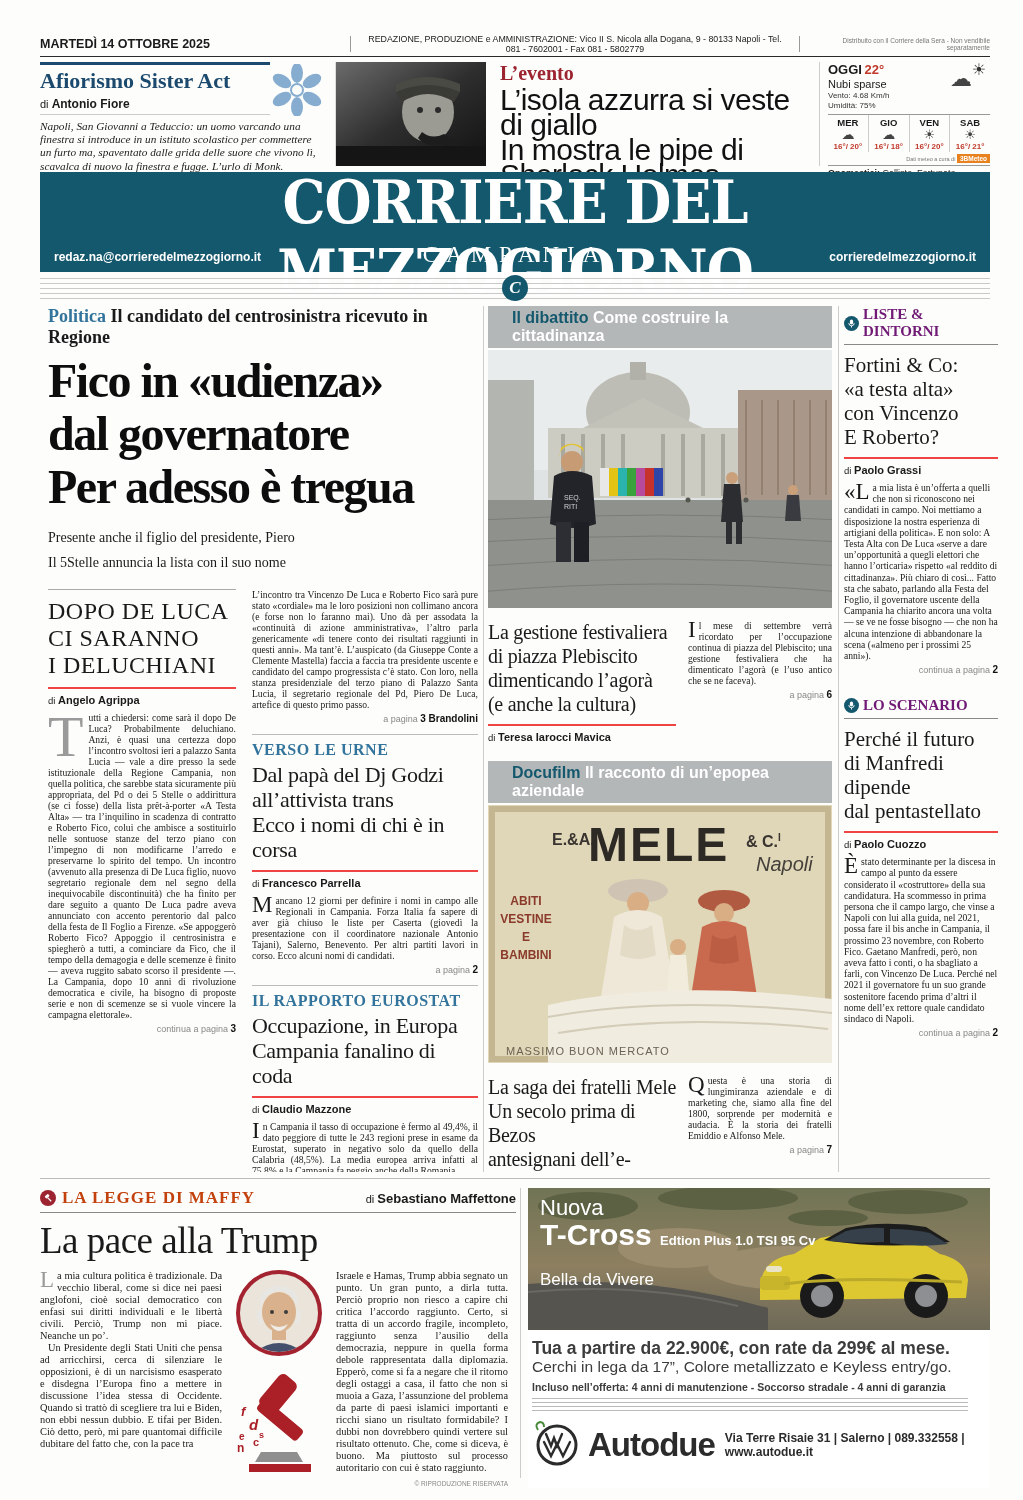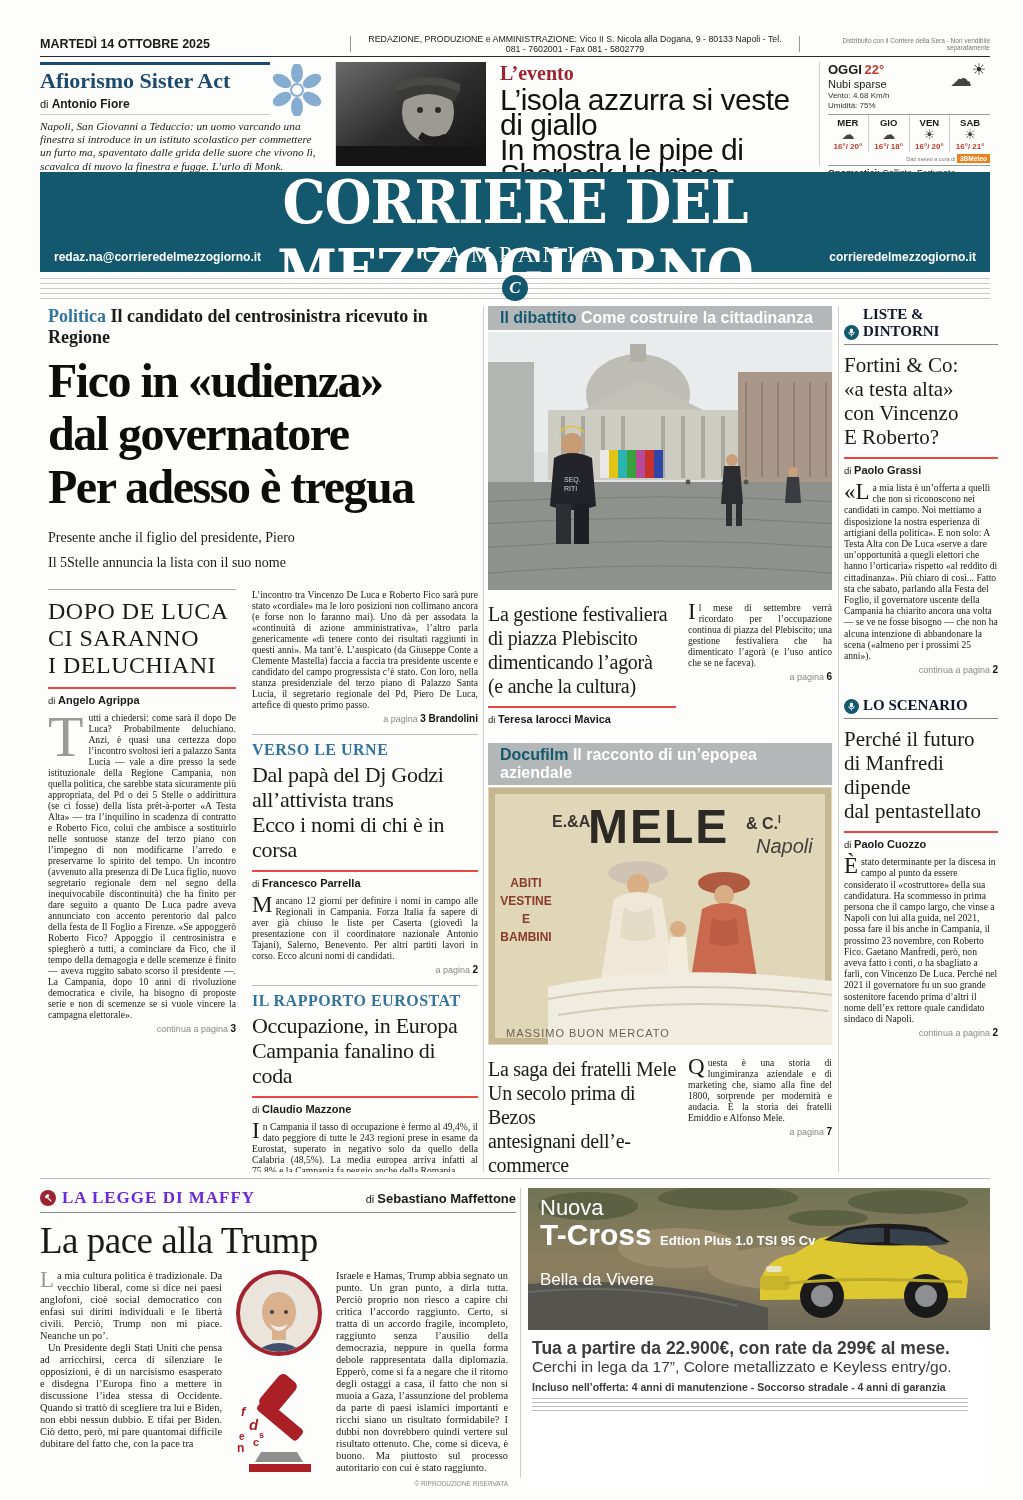--- a/index.html
+++ b/index.html
@@ -82,42 +82,42 @@
   .drop{float:left;font-size:23px;line-height:20px;padding-right:3px;}
   .drop-big{float:left;font-size:58px;line-height:50px;padding-right:5px;color:#9a9a9a;}
   .continua{font-family:"Liberation Sans",sans-serif;font-size:9px;color:#888;text-align:right;margin-top:3px;}
   .continua b{color:#111;font-size:10px;}
   .leadcol2{flex:1;}
   .leadcol2 .body{text-indent:0;}
   .subsec{border-top:1px solid #bbb;margin-top:10px;padding-top:6px;}
   .sec-label{font-size:16px;font-weight:bold;color:#33749c;letter-spacing:.5px;}
   .sub-title{font-size:22px;line-height:25px;white-space:pre-line;margin-top:3px;letter-spacing:-.3px;}
   
-  .graybar{background:#b4b7b8;padding:3px 12px;font-family:"Liberation Sans",sans-serif;font-weight:bold;font-size:16px;}
+  .graybar{background:#b4b7b8;padding:3px 24px;font-family:"Liberation Sans",sans-serif;font-weight:bold;font-size:16px;}
   .graybar .gl{color:#14586e;}
   .graybar .gr{color:#fff;}
   .midphoto{display:block;margin-top:2px;}
   .cap{display:flex;margin-top:8px;}
   .cap-h{width:188px;flex:0 0 188px;margin-right:12px;}
   .cap-title{font-size:20px;line-height:24px;white-space:pre-line;letter-spacing:-.3px;}
   .cap-side{flex:1;}
   .mid2{margin-top:12px;}
   
-  .tealsec{color:#0f172a;font-weight:bold;font-size:15px;border-bottom:1px solid #888;padding-bottom:4px;
-           display:flex;align-items:flex-end;gap:4px;}
+  .tealsec{color:#701a75;font-weight:bold;font-size:15px;border-bottom:1px solid #888;padding-bottom:4px;
+           display:flex;align-items:center;gap:4px;}
   .tealcirc{width:15px;height:15px;border-radius:50%;background:#14586e;display:inline-flex;align-items:center;justify-content:center;flex:0 0 15px;}
   .r-head{font-size:21px;line-height:24px;white-space:pre-line;margin-top:8px;}
   .r-body{font-size:9.6px;line-height:11.2px;text-align:left;}
   .scen{margin-top:22px;}
   
   .hrule{position:absolute;top:1178px;left:40px;width:950px;height:1px;background:#bbb;}
   .maffy{position:absolute;top:1188px;left:40px;width:476px;}
   .maffy-head{display:flex;align-items:center;border-bottom:1px solid #888;padding-bottom:4px;}
   .redcirc{width:16px;height:16px;border-radius:50%;background:#9c2431;display:inline-flex;align-items:center;justify-content:center;margin-right:6px;}
-  .maffy-label{color:#6d28d9;font-weight:bold;font-size:17px;letter-spacing:1px;flex:1;}
+  .maffy-label{color:#c2410c;font-weight:bold;font-size:17px;letter-spacing:1px;flex:1;}
   .maffy-by{font-family:"Liberation Sans",sans-serif;font-size:11px;}
   .maffy-by b{font-size:13px;}
   .maffy-title{font-size:37px;letter-spacing:-.5px;margin:6px 0 8px;}
   .maffy-cols{display:flex;gap:9px;}
   .mcol{font-size:10.4px;line-height:12px;text-align:justify;}
   .mcol.c1{width:182px;flex:0 0 182px;}
   .mcol.c2{width:172px;flex:0 0 172px;}
   .mcol .p2{text-indent:8px;margin-top:0;}
   .mimg{width:96px;flex:0 0 96px;display:flex;flex-direction:column;align-items:center;gap:8px;}
   .repro{font-family:"Liberation Sans",sans-serif;font-size:6.5px;color:#888;text-align:right;margin-top:4px;}
@@ -674,16 +674,27 @@
         <div class="ad-l2"><span>T-Cross</span>
           <small>Edtion Plus 1.0 TSI 95 Cv</small></div>
         <div class="ad-l4">Bella da Vivere</div>
       </div>
     </div>
     <div class="ad-body">
       <div class="ad-price">Tua a partire da 22.900€, con rate da 299€ al mese.</div>
       <div class="ad-feat">Cerchi in lega da 17”, Colore metallizzato e Keyless entry/go.</div>
       <div class="ad-incl">Incluso nell’offerta: 4 anni di manutenzione - Soccorso stradale - 4 anni di garanzia</div>
       <div class="ad-fine"></div>
+      <div class="ad-dealer">
+        <span>
+          <svg width="46" height="46" viewBox="0 0 46 46">
+            <path d="M6 10 q-4 -6 2 -8 q4 0 4 5" stroke="#4a8a3c" fill="none" stroke-width="2"></path>
+            <circle cx="25" cy="25" r="19" fill="none" stroke="#2b2b2b" stroke-width="3"></circle>
+            <path d="M14 14 l5 12 3 -8 3 8 5 -12 M12 22 l7 14 6 -12 6 12 7 -14" stroke="#2b2b2b" stroke-width="2.4" fill="none" stroke-linecap="round"></path>
+          </svg>
+        </span>
+        <span class="ad-name">Autodue</span>
+        <span class="ad-addr">Via Terre Risaie 31 | Salerno | 089.332558 | www.autodue.it</span>
+      </div>
     </div>
   </div>
 
 </div>
 
 </body></html>

